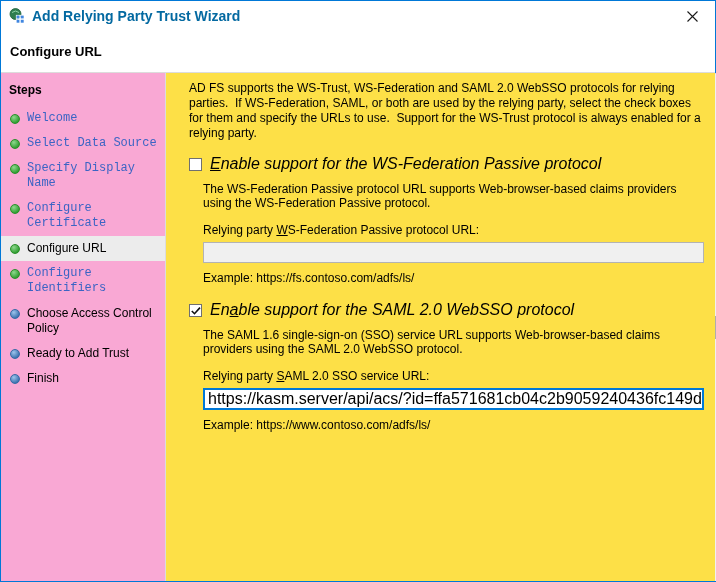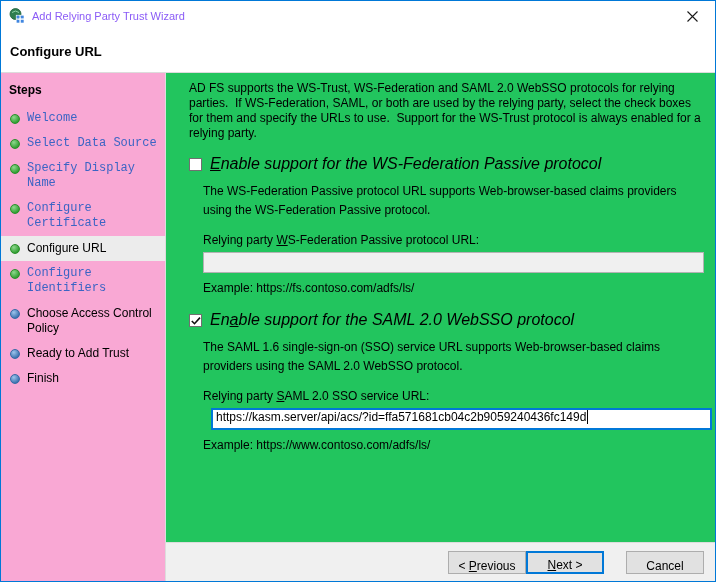--- a/index.html
+++ b/index.html
@@ -14,21 +14,21 @@
     position: relative;
   }
 
   
   .titlebar {
     flex: 0 0 30px;
     display: flex; align-items: center;
     background: #fff; padding-left: 8px;
   }
   .app-icon { width: 16px; height: 16px; margin-right: 7px; }
-  .title-text { font-size: 11px; color: #8b5cf6; }
+  .title-text { font-size: 14px; color: #0369a1; font-weight: bold; }
   .close-btn {
     margin-left: auto; width: 45px; height: 30px;
     display: flex; align-items: center; justify-content: center;
     cursor: default;
   }
 
   
   .header {
     flex: 0 0 42px;
     background: #fff;
@@ -56,52 +56,52 @@
   }
   .step .dot {
     position: absolute; left: 9px; top: 8px;
     width: 10px; height: 10px; border-radius: 50%;
   }
   .dot.done    { background: radial-gradient(circle at 35% 30%, #8ed88e, #2f9e2f 75%); border: 1px solid #2a8f2a; }
   .dot.pending { background: radial-gradient(circle at 35% 30%, #9cc4ec, #3c71ae 75%); border: 1px solid #366aa6; }
   .step.link { color: #3b64c4; font-family: Liberation Mono, monospace; }
   .step.current { background: #ececec; color: #000; }
 
-  .main-col { flex: 1; display: flex; flex-direction: column; background: #22c55e; min-width: 0; }
+  .main-col { flex: 1; display: flex; flex-direction: row; background: #fde047; min-width: 0; }
   .main { flex: 1; padding: 8px 11px 0 23px; font-size: 12px; color: #000; }
 
   .intro { line-height: 15px; margin-bottom: 15px; white-space: pre-wrap; }
 
   .check-row {
     display: flex; align-items: center;
     margin-bottom: 11px; font-size: 16px; line-height: 15px; font-style: italic;
   }
   .checkbox {
     flex: 0 0 13px; width: 13px; height: 13px;
     background: #fff; border: 1px solid #707070;
     margin: 1px 8px 0 0; position: relative;
   }
   .checkbox svg { position: absolute; left: 0px; top: 0px; }
 
   .section-inner { padding-left: 14px; }
-  .desc { line-height: 19px; margin-bottom: 13px; max-width: 505px; }
+  .desc { line-height: 14px; margin-bottom: 13px; max-width: 505px; }
   .field-label { margin-bottom: 5px; }
 
   .text-input-disabled {
     width: 501px; height: 21px;
     background: #f0f0f0; border: 1px solid #b3b3b3;
     font-family: "Liberation Sans", sans-serif; font-size: 12px;
     padding: 0 3px; color: #000;
   }
   .text-input-focused {
     width: 501px; height: 22px;
     background: #fff; border: 2px solid #0078d7;
-    display: flex; align-items: flex-start;
-    font-size: 12px; padding: 0 3px;
-    overflow: hidden; white-space: nowrap; margin-left: 8px;
+    display: flex; align-items: flex-end;
+    font-size: 16px; padding: 0 3px;
+    overflow: hidden; white-space: nowrap;
   }
   .caret { display: inline-block; width: 1px; height: 14px; background: #000; margin-left: 1px; }
 
   .example { margin: 8px 0 17px 0; }
 
   .ac { text-decoration: underline; }
 
   
   .footer {
     flex: 0 0 39px;

